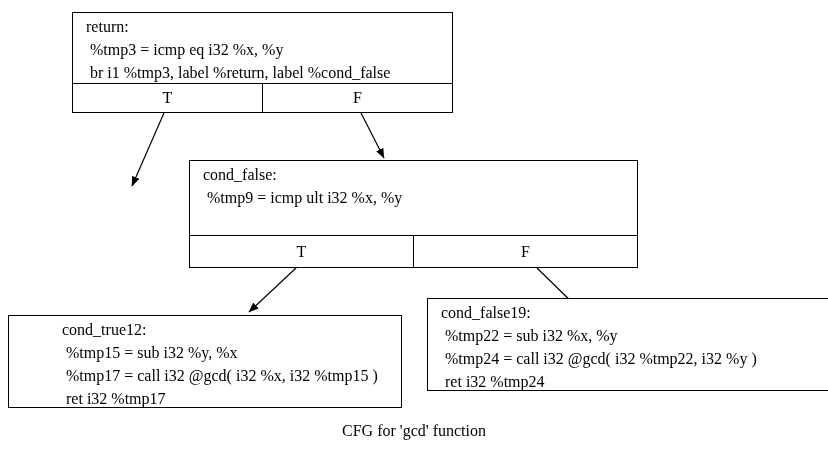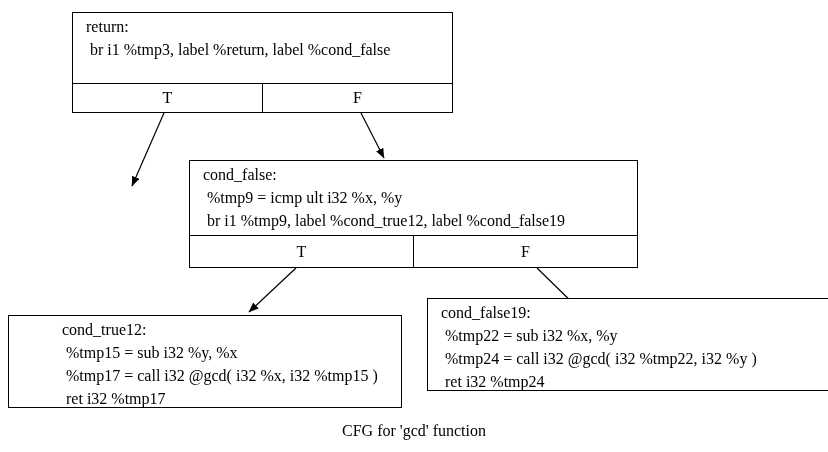--- a/index.html
+++ b/index.html
@@ -76,34 +76,34 @@
     </defs>
     <line x1="164" y1="113" x2="132" y2="186" stroke="#000000" stroke-width="1.2" marker-end="url(#arrow)"></line>
     <line x1="361" y1="113" x2="384" y2="158" stroke="#000000" stroke-width="1.2" marker-end="url(#arrow)"></line>
     <line x1="296" y1="268" x2="249" y2="312" stroke="#000000" stroke-width="1.2" marker-end="url(#arrow)"></line>
     <line x1="537" y1="268" x2="582" y2="312" stroke="#000000" stroke-width="1.2" marker-end="url(#arrow)"></line>
   </svg>
 
   <div class="node" style="left:72px; top:12px; width:381px;">
     <div class="body" style="height:68px;">
       <div class="line">return:</div>
+      <div class="line"> %tmp3 = icmp eq i32 %x, %y</div>
       <div class="line"> br i1 %tmp3, label %return, label %cond_false</div>
     </div>
     <div class="tf" style="height:28px;">
       <div class="cell">T</div>
       <div class="cell right">F</div>
     </div>
   </div>
 
 
   <div class="node" style="left:189px; top:160px; width:449px;">
     <div class="body" style="height:72px;">
       <div class="line">cond_false:</div>
       <div class="line"> %tmp9 = icmp ult i32 %x, %y</div>
-      <div class="line"> br i1 %tmp9, label %cond_true12, label %cond_false19</div>
     </div>
     <div class="tf" style="height:31px;">
       <div class="cell">T</div>
       <div class="cell right">F</div>
     </div>
   </div>
 
   <div class="node" style="left:8px; top:315px; width:394px;padding-left:40px;">
     <div class="body" style="height:89px;">
       <div class="line">cond_true12:</div>

